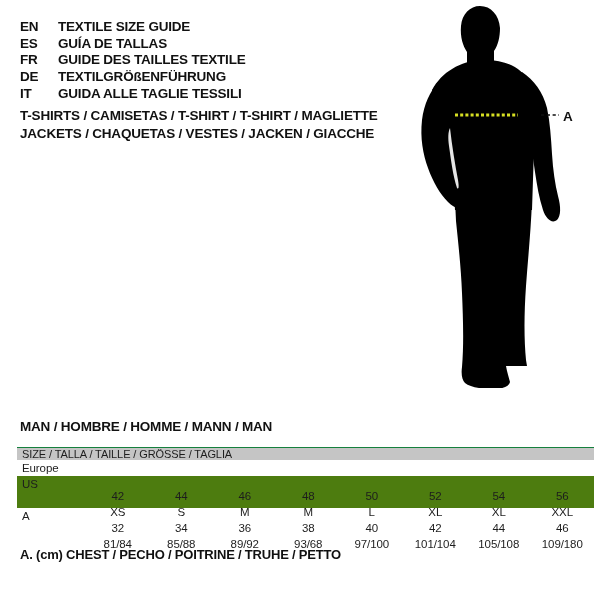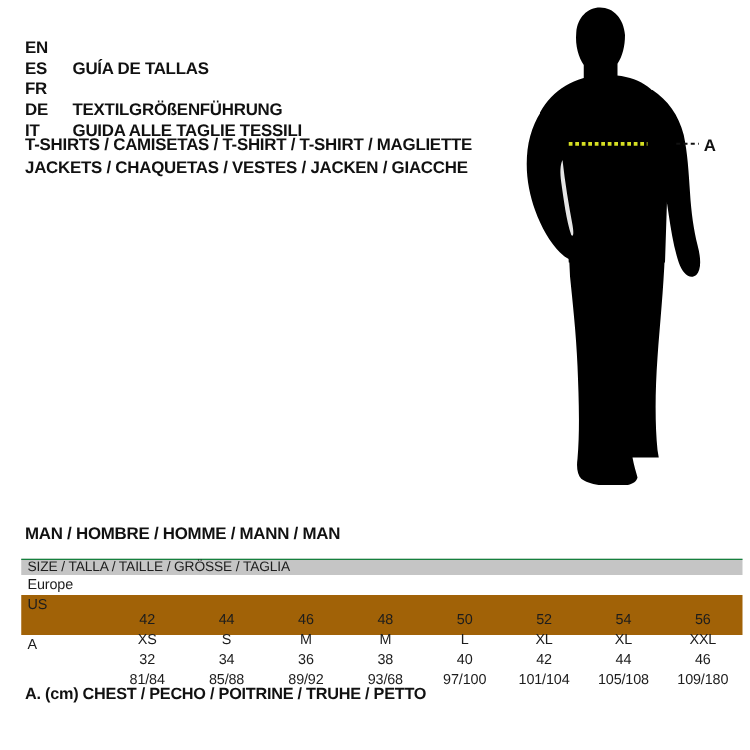--- a/index.html
+++ b/index.html
@@ -1,57 +1,59 @@
 <!DOCTYPE html>
 <html><head>
 <meta charset="utf-8">
 <style>
   html,body{margin:0;padding:0;}
   body{
     width:600px;height:600px;position:relative;background:#fff;
     font-family:"Liberation Sans",sans-serif;color:#111;overflow:hidden;
   }
   
-  .lang-block{position:absolute;left:20px;top:30px;}
+  .lang-block{position:absolute;left:20px;top:19px;}
   .lang-row{display:flex;font-weight:700;font-size:13.5px;line-height:16.7px;letter-spacing:-0.2px;}
   .lang-code{width:38px;flex:0 0 38px;}
   
   .cat-block{position:absolute;left:20px;top:107px;}
   .cat-line{font-weight:700;font-size:13.5px;line-height:17.5px;letter-spacing:-0.2px;white-space:nowrap;}
   
   .figure-svg{position:absolute;left:410px;top:2px;width:180px;height:386px;}
   
   .section-title{position:absolute;left:20px;top:419px;font-weight:700;font-size:13.5px;letter-spacing:-0.2px;}
   
   .size-table{position:absolute;left:17px;top:447px;width:577px;}
   .t-header{
     background:#c5c5c5;border-top:1px solid #15803d;
     height:12px;line-height:12px;padding-left:5px;
     font-size:11px;letter-spacing:-0.1px;color:#1d1d1d;
   }
   .t-row{display:flex;height:16px;line-height:16px;font-size:11.5px;letter-spacing:-0.1px;color:#1d1d1d;justify-content:flex-end;}
-  .t-row.shaded{background:#a16207;}
+  .t-row.shaded{background:#4d7c0f;}
   .t-label{flex:0 0 64px;padding-left:5px;text-align:left;}
   .t-cell{flex:1 1 0;text-align:center;margin-top:28px;}
   
   .footnote{position:absolute;left:20px;top:547px;font-weight:700;font-size:13px;letter-spacing:-0.2px;text-align:right;}
 </style>
 </head>
 <body>
 
 <div class="lang-block">
   <div class="lang-row">
     <span class="lang-code">EN</span>
+    <span class="lang-label">TEXTILE SIZE GUIDE</span>
   </div>
   <div class="lang-row">
     <span class="lang-code">ES</span>
     <span class="lang-label">GUÍA DE TALLAS</span>
   </div>
   <div class="lang-row">
     <span class="lang-code">FR</span>
+    <span class="lang-label">GUIDE DES TAILLES TEXTILE</span>
   </div>
   <div class="lang-row">
     <span class="lang-code">DE</span>
     <span class="lang-label">TEXTILGRÖßENFÜHRUNG</span>
   </div>
   <div class="lang-row">
     <span class="lang-code">IT</span>
     <span class="lang-label">GUIDA ALLE TAGLIE TESSILI</span>
   </div>
 </div>

